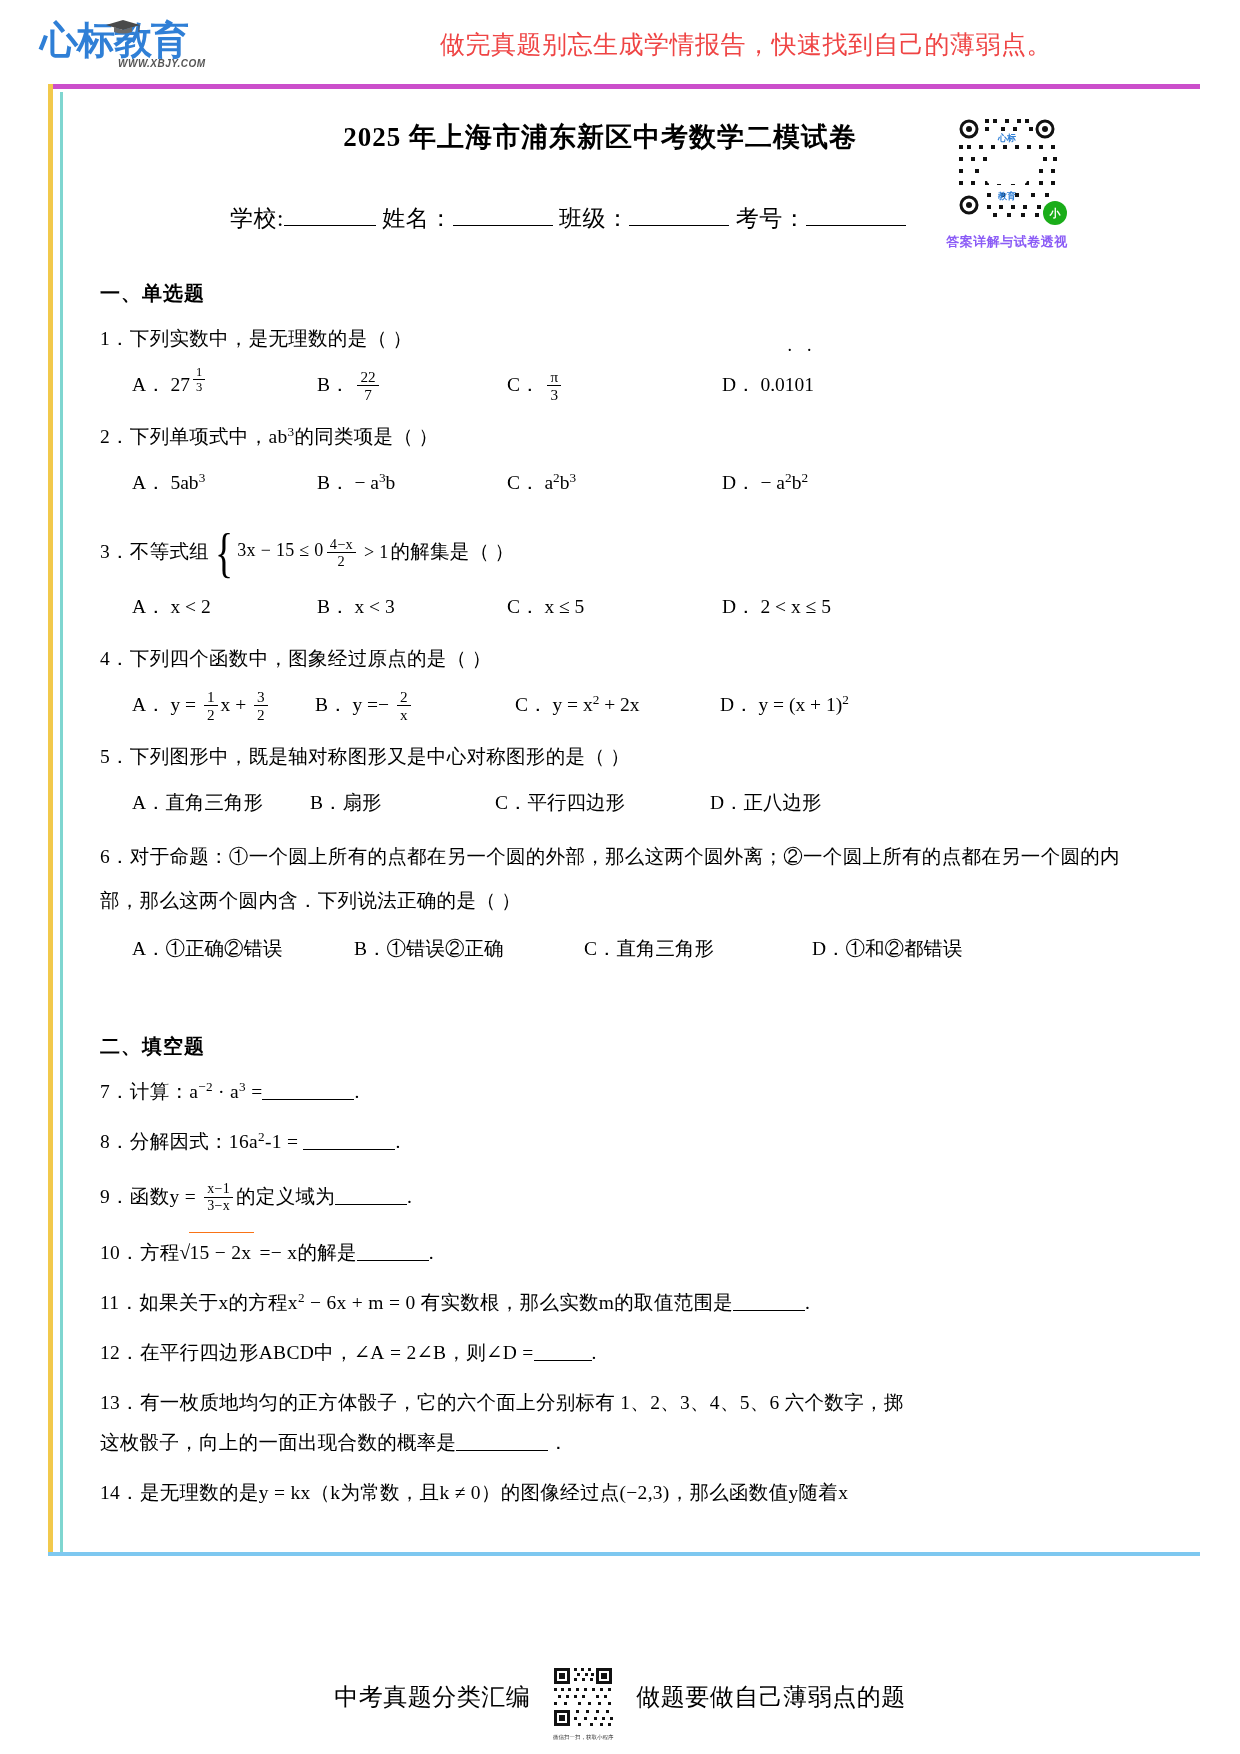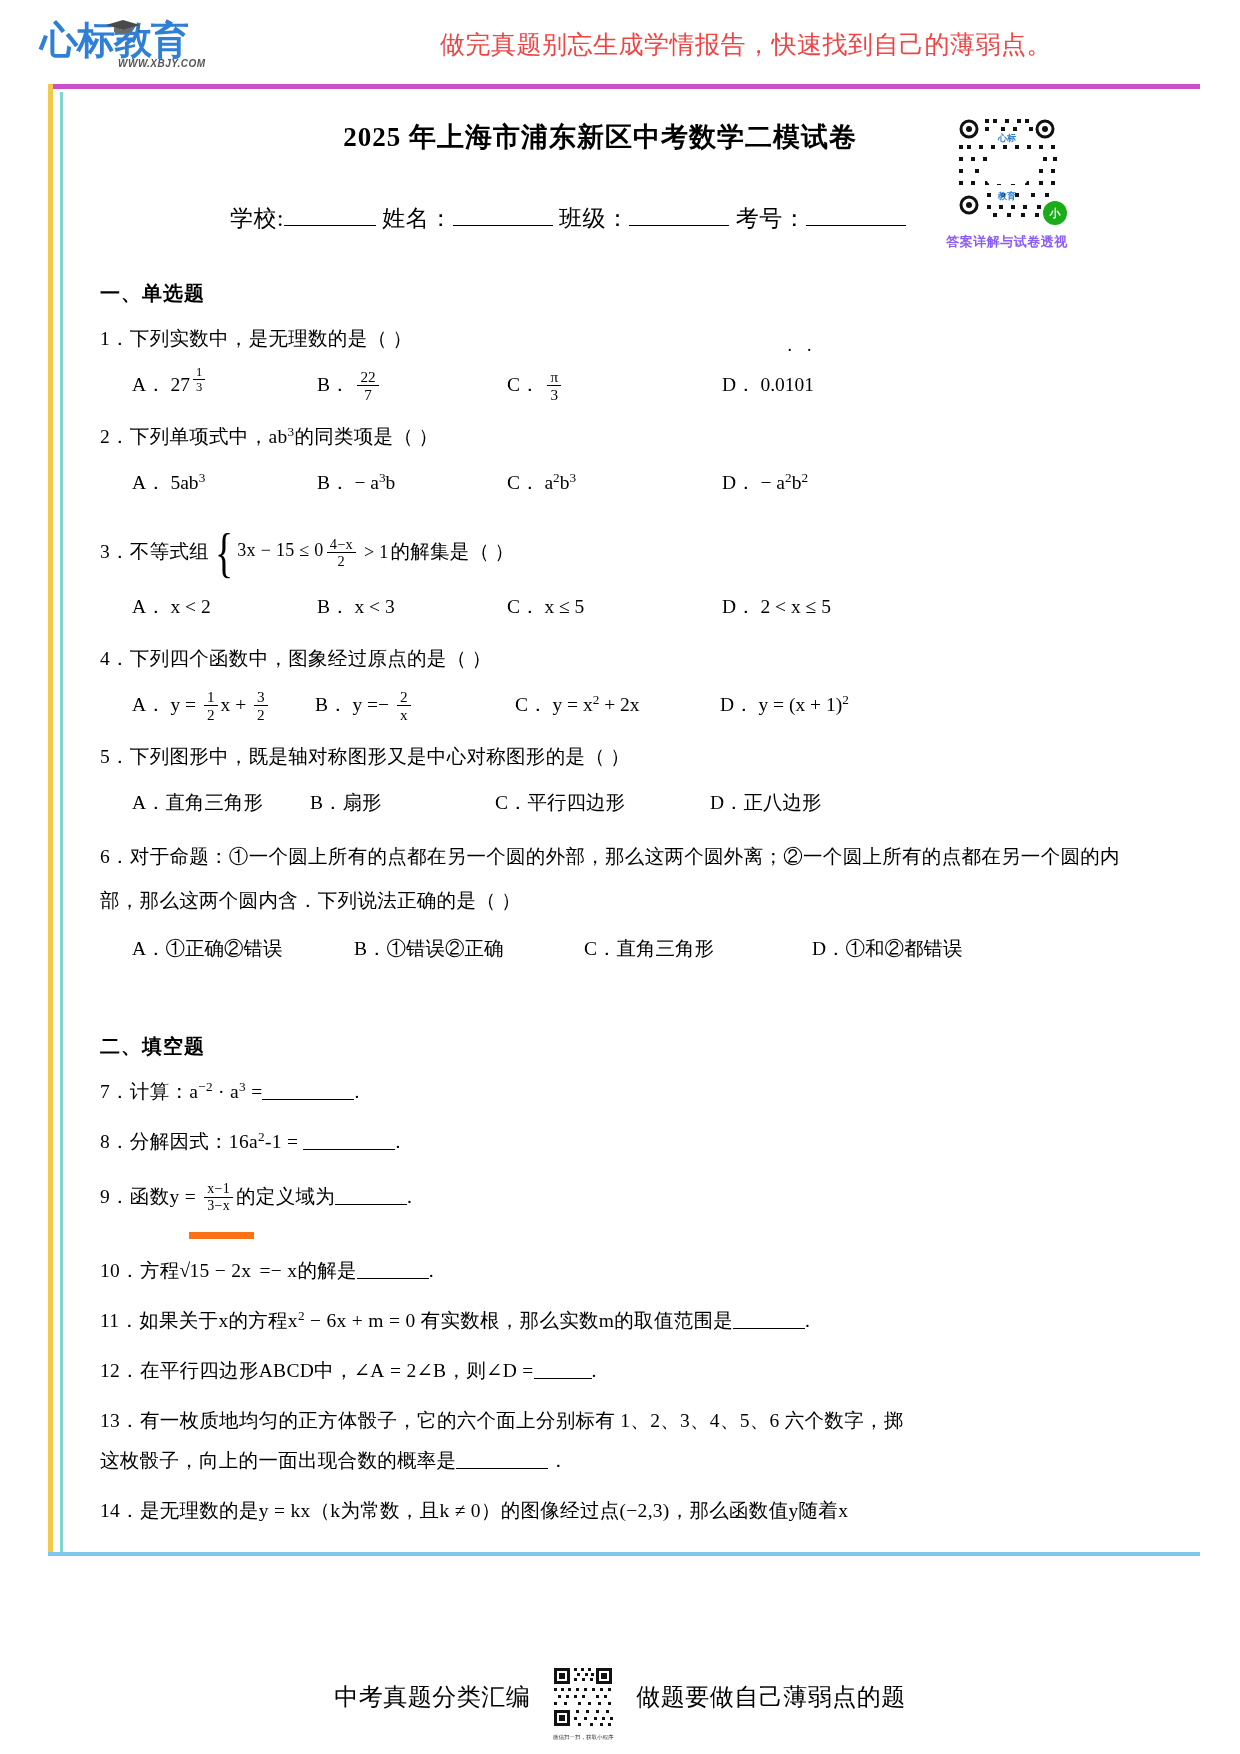--- a/index.html
+++ b/index.html
@@ -229,22 +229,22 @@
     display: inline-block;
   }
   .sys-rows {
     display: inline-flex;
     font-size: 18px;
     line-height: 26px;
     text-align: left;
   }
   .sqrt {
     display: inline-block;
-    border-top: 7px solid #f97316;
-    padding: 12px 3px 0 1px;
+    border-top: 1px solid #f97316;
+    padding: 0 3px 0 1px;
     margin-left: -2px;
   }
   .dotover { position: relative; display: inline-block; }
   .dotover::after {
     content: "·";
     position: absolute;
     left: 50%; top: -13px;
     transform: translateX(-50%);
     font-size: 18px;
     line-height: 0;

